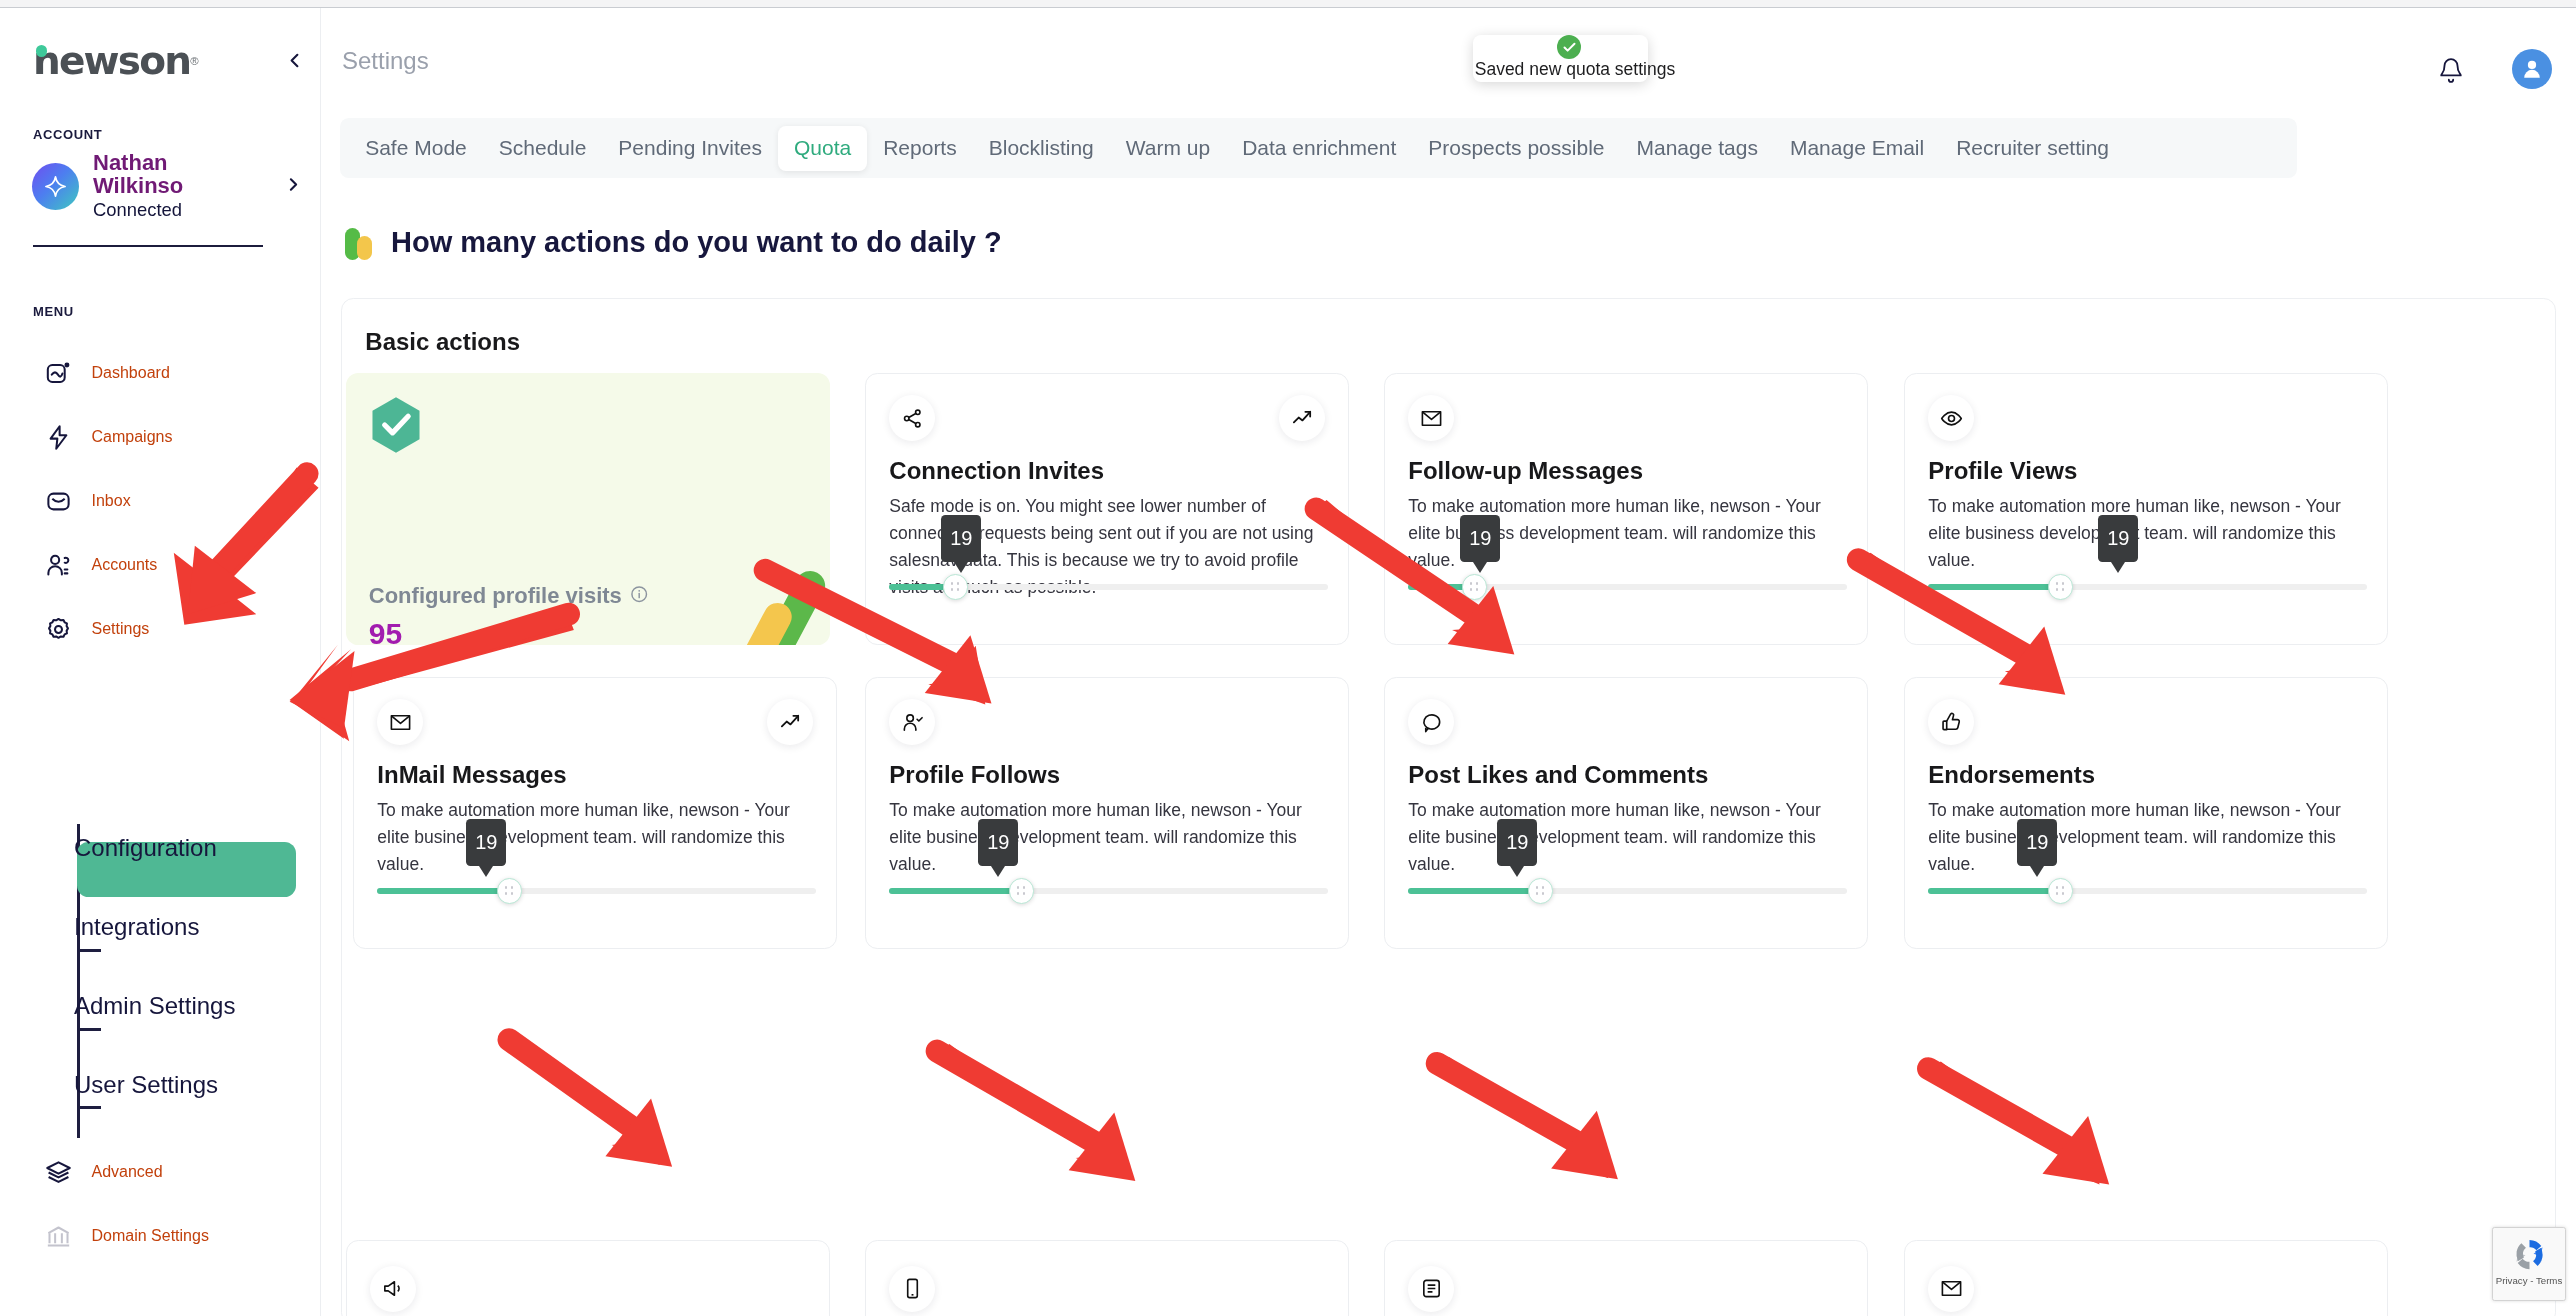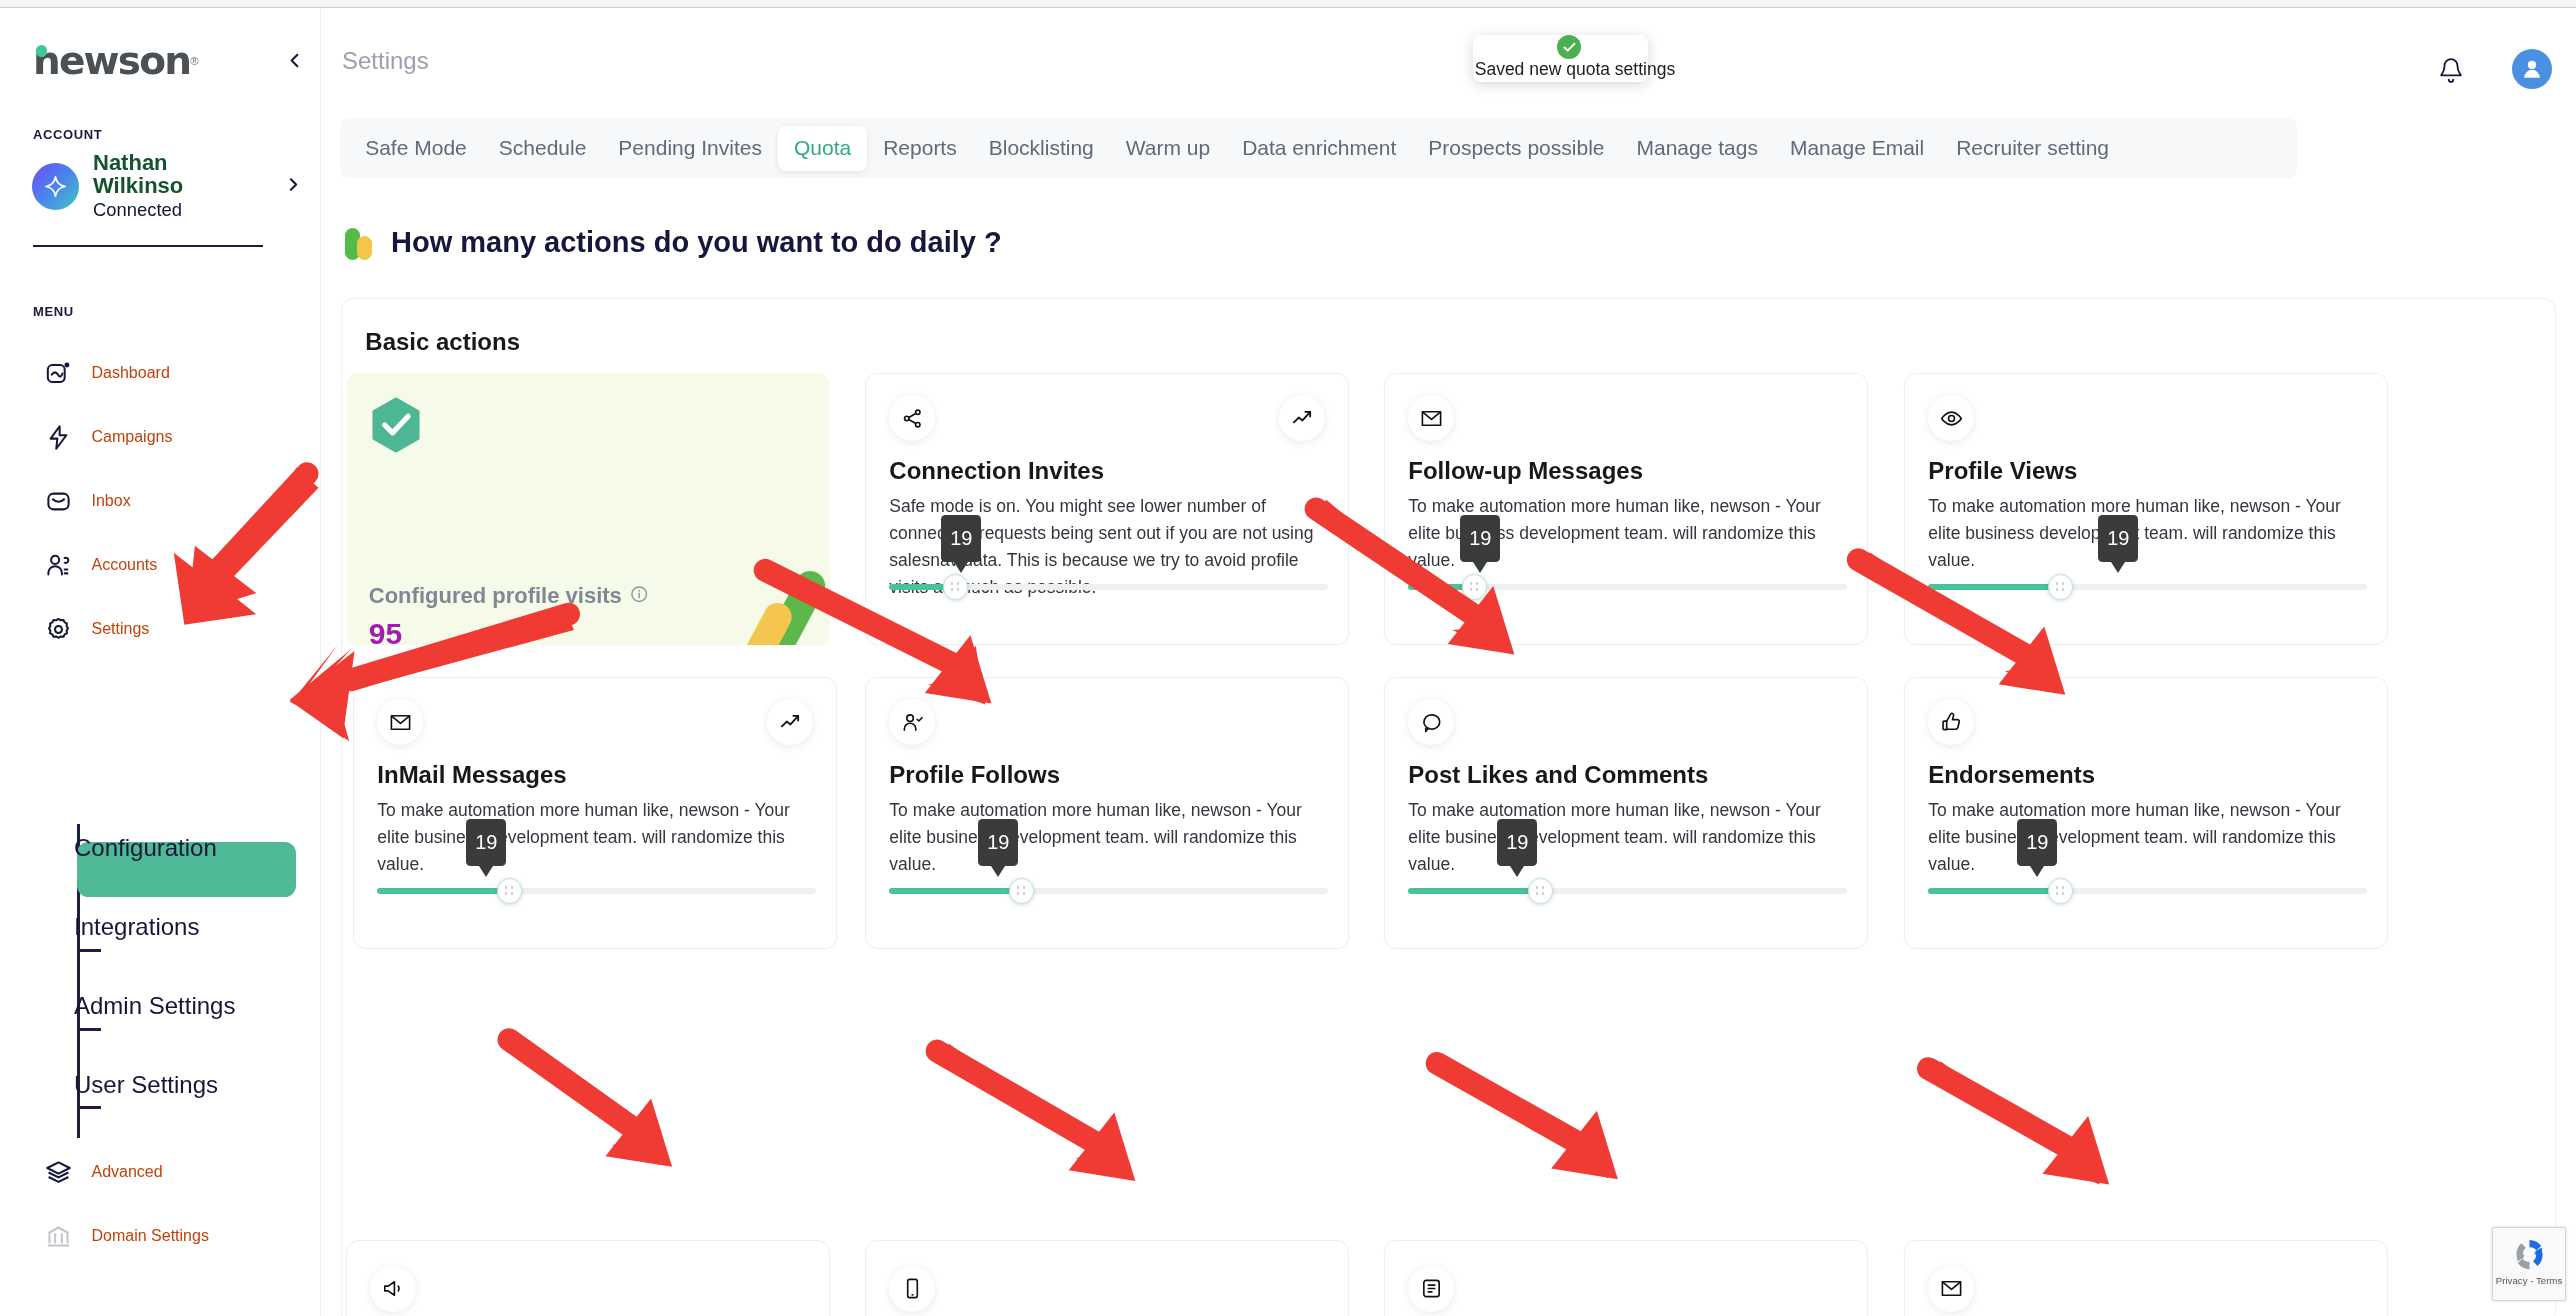--- a/index.html
+++ b/index.html
@@ -28,21 +28,21 @@
 
   .section-label { position:absolute; left:33px; font-size:13px; font-weight:700; color:#1a1a3d; letter-spacing:0.6px; }
   .lbl-account { top:119px; }
   .lbl-menu { top:296px; }
 
   .account-row { position:absolute; top:147px; left:32px; width:263px; height:63px; display:flex; align-items:center; cursor:pointer;}
   .avatar-grad { width:47px; height:47px; border-radius:50%;
     background:linear-gradient(135deg,#6f4df0 0%,#4d7ef0 45%,#3ec9c0 100%);
     display:flex; align-items:center; justify-content:center; flex:0 0 47px;}
   .account-meta { margin-left:14px; }
-  .account-name { font-size:22px; font-weight:700; color:#14532d; line-height:1.03; width:132px;}
+  .account-name { font-size:22px; font-weight:700; color:#701a75; line-height:1.03; width:132px;}
   .account-status { font-size:18.4px; color:#13143a; font-weight:400; margin-top:1.8px;}
   .account-chevron { position:absolute; right:-8.8px; top:19.3px;}
   .account-divider { position:absolute; top:237px; left:33px; width:230px; height:1.8px; background:#1c1c3c;}
 
   .menu { position:absolute; top:333px; left:0; width:321px; }
   .menu-item { position:relative; height:64px; display:flex; align-items:center; padding-left:42px; cursor:pointer; }
   .menu-item .mi-icon { width:32px; height:32px; display:flex; align-items:center; justify-content:center; flex:0 0 32px; color:#16163c;}
   .menu-item .mi-label { margin-left:17.5px; font-size:16px; color:#c2410c; font-weight:400; }
 
   

